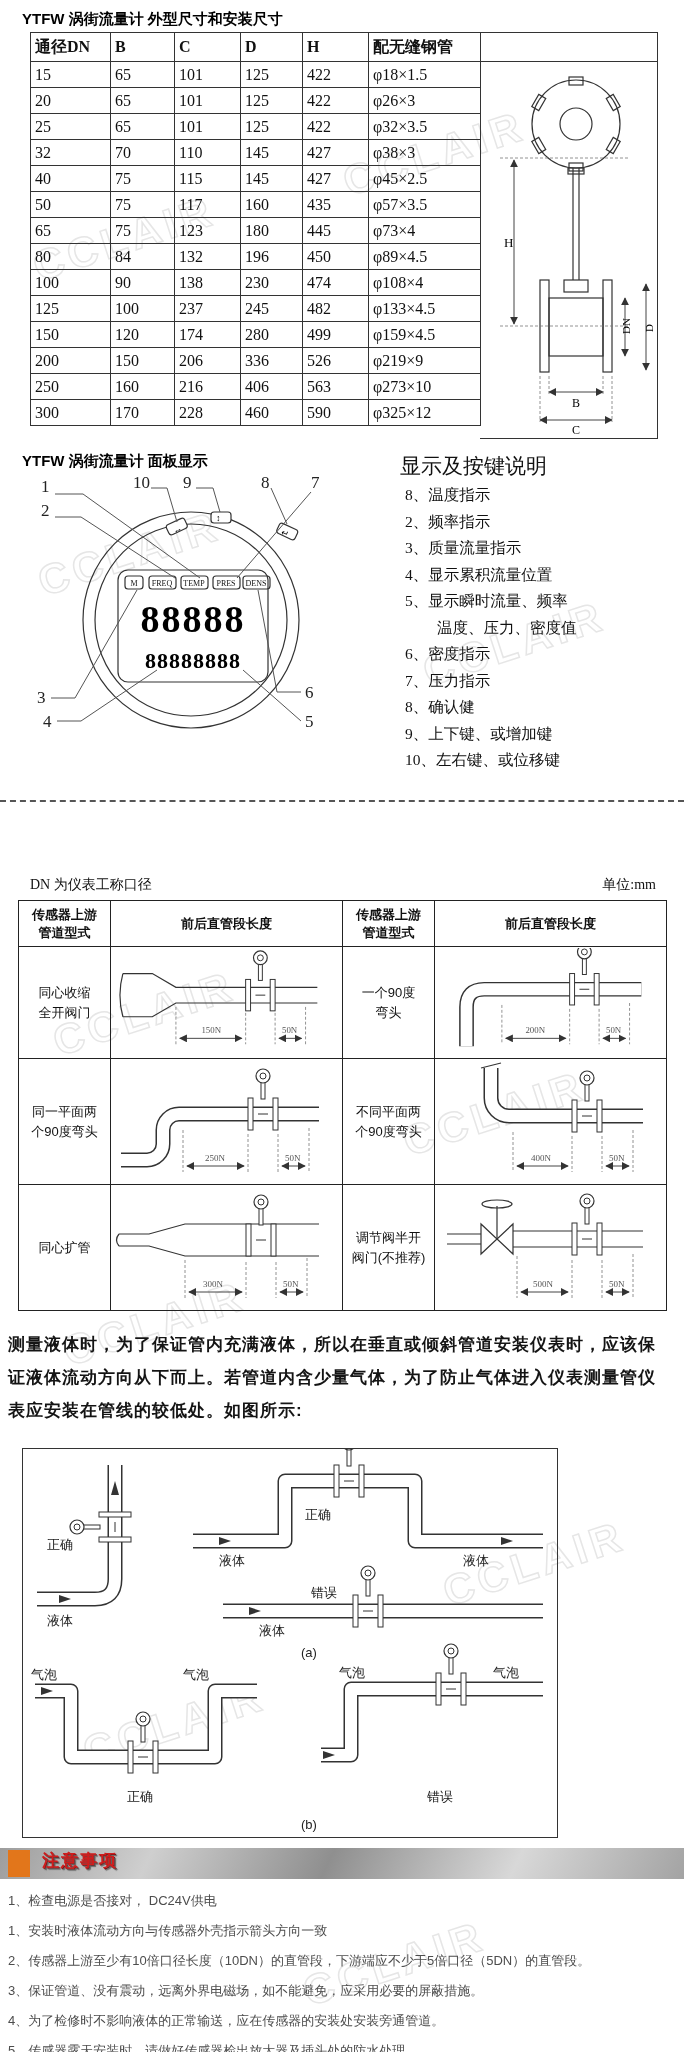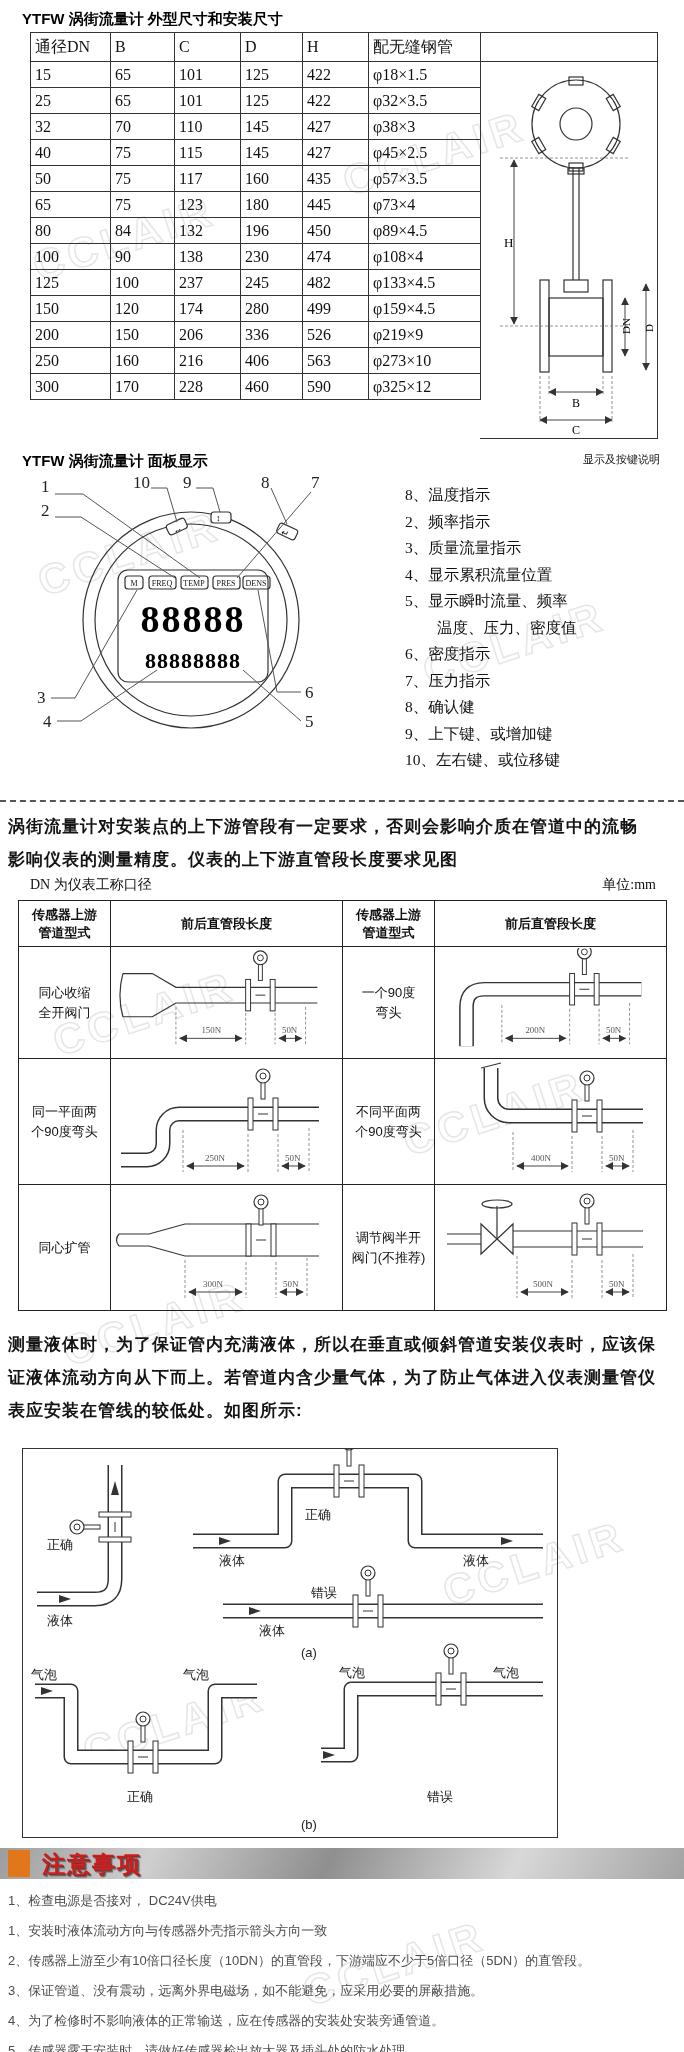--- a/index.html
+++ b/index.html
@@ -7,29 +7,29 @@
         font-family:"Liberation Sans",sans-serif;color:#111;}
   .wm{position:absolute;font-weight:bold;font-size:42px;letter-spacing:5px;
       color:transparent;-webkit-text-stroke:1.5px #e6e6e6;transform:rotate(-18deg);
       pointer-events:none;user-select:none;}
   .sec-title{position:absolute;font-weight:bold;font-size:15px;color:#000;
       font-family:"Liberation Sans",sans-serif;}
   
   #dim-table{position:absolute;left:30px;top:32px;border-collapse:collapse;table-layout:fixed;
       font-family:"Liberation Serif",serif;font-size:16px;}
   #dim-table th,#dim-table td{border:1px solid #333;padding:0 4px;height:26px;text-align:left;}
-  #dim-table th{font-weight:normal;height:28px;}
+  #dim-table th{font-weight:bold;height:28px;}
   #dim-table td{height:25px;}
   #diagram-box{position:absolute;left:480px;top:32px;width:178px;height:407px;
       border:1px solid #333;border-left:none;box-sizing:border-box;}
   #diagram-header{height:28px;line-height:28px;text-align:center;border-bottom:1px solid #333;
       font-family:"Liberation Serif",serif;font-size:15px;}
   
-  #legend-title{position:absolute;left:400px;top:452px;width:260px;text-align:right;
-      font-family:"Liberation Serif",serif;font-size:11px;}
+  #legend-title{position:absolute;left:400px;top:452px;width:260px;text-align:left;
+      font-family:"Liberation Serif",serif;font-size:21px;}
   #legend-list{position:absolute;left:405px;top:482px;width:275px;
       font-family:"Liberation Serif",serif;font-size:15.5px;line-height:26.5px;}
   .legend-item.cont{padding-left:32px;}
   .divider{position:absolute;left:0;top:800px;width:684px;border-top:2px dashed #555;}
   .para{position:absolute;font-weight:bold;font-size:17px;line-height:33px;color:#141414;
       letter-spacing:1px;}
   #dn-note-l{position:absolute;left:30px;top:876px;font-family:Liberation Serif, serif;font-size:14px;}
   #dn-note-r{position:absolute;right:28px;top:876px;font-family:"Liberation Serif",serif;font-size:14px;}
   
   #run-table{position:absolute;left:18px;top:900px;border-collapse:collapse;table-layout:fixed;}
@@ -37,21 +37,21 @@
   #run-table th{height:46px;font-size:13px;font-weight:bold;white-space:pre-line;text-align:center;}
   .run-label{font-size:13px;text-align:center;white-space:pre-line;line-height:20px;}
   .run-diag{vertical-align:middle;}
   .run-diag svg{display:block;}
   
   #fig-box{position:absolute;left:22px;top:1448px;width:536px;height:390px;border:1px solid #333;box-sizing:border-box;}
   
   #banner{position:absolute;left:0;top:1848px;width:684px;height:31px;
       background:linear-gradient(115deg,#9d9d9d,#cfcfcf 22%,#8f8f8f 48%,#d8d8d8 75%,#a3a3a3);}
   #banner-orange{position:absolute;left:8px;top:2px;width:22px;height:27px;background:#e2761b;}
-  #banner-text{position:absolute;left:42px;top:1px;font-size:23px;font-weight:bold;color:#cf1d1d;
+  #banner-text{position:absolute;left:42px;top:1px;font-size:17px;font-weight:bold;color:#cf1d1d;
       letter-spacing:2px;text-shadow:2px 2px 1px rgba(90,90,90,.85),1px 1px 0 #7d1010;}
   #notes-list{position:absolute;left:8px;top:1886px;width:670px;font-size:13px;color:#4d4d4d;line-height:30px;}
   svg text{font-family:"Liberation Serif",serif;}
   .dim-lab{font-size:9px;fill:#555;}
   .cn-lab{font-family:"Liberation Sans",sans-serif;font-size:13px;fill:#222;}
   .callout{font-size:17px;fill:#222;font-family:"Liberation Serif",serif;}
   .pipeO{fill:none;stroke:#333;stroke-width:15;stroke-linejoin:round;stroke-linecap:butt;}
   .pipeI{fill:none;stroke:#fff;stroke-width:12;stroke-linejoin:round;stroke-linecap:butt;}
   .thin{fill:none;stroke:#333;stroke-width:1.2;}
   .dimline{stroke:#444;stroke-width:1;}
@@ -113,20 +113,28 @@
     <tbody id="dim-body">
         <tr>
           <td>15</td>
           <td>65</td>
           <td>101</td>
           <td>125</td>
           <td>422</td>
           <td>φ18×1.5</td>
         </tr>
         <tr>
+          <td>20</td>
+          <td>65</td>
+          <td>101</td>
+          <td>125</td>
+          <td>422</td>
+          <td>φ26×3</td>
+        </tr>
+        <tr>
           <td>25</td>
           <td>65</td>
           <td>101</td>
           <td>125</td>
           <td>422</td>
           <td>φ32×3.5</td>
         </tr>
         <tr>
           <td>32</td>
           <td>70</td>
@@ -331,21 +339,20 @@
       <div class="legend-item cont">温度、压力、密度值</div>
       <div class="legend-item">6、密度指示</div>
       <div class="legend-item">7、压力指示</div>
       <div class="legend-item">8、确认健</div>
       <div class="legend-item">9、上下键、或增加键</div>
       <div class="legend-item">10、左右键、或位移键</div>
     </div>
 
   <div class="divider"></div>
 
-  <div class="para" style="left:8px;top:810px;width:640px">涡街流量计对安装点的上下游管段有一定要求，否则会影响介质在管道中的流畅影响仪表的测量精度。仪表的上下游直管段长度要求见图</div>
 
   <div id="dn-note-l">DN 为仪表工称口径</div>
   <div id="dn-note-r">单位:mm</div>
 
   <table id="run-table">
     <colgroup>
         <col style="width:92px">
         <col style="width:232px">
         <col style="width:92px">
         <col style="width:232px">

